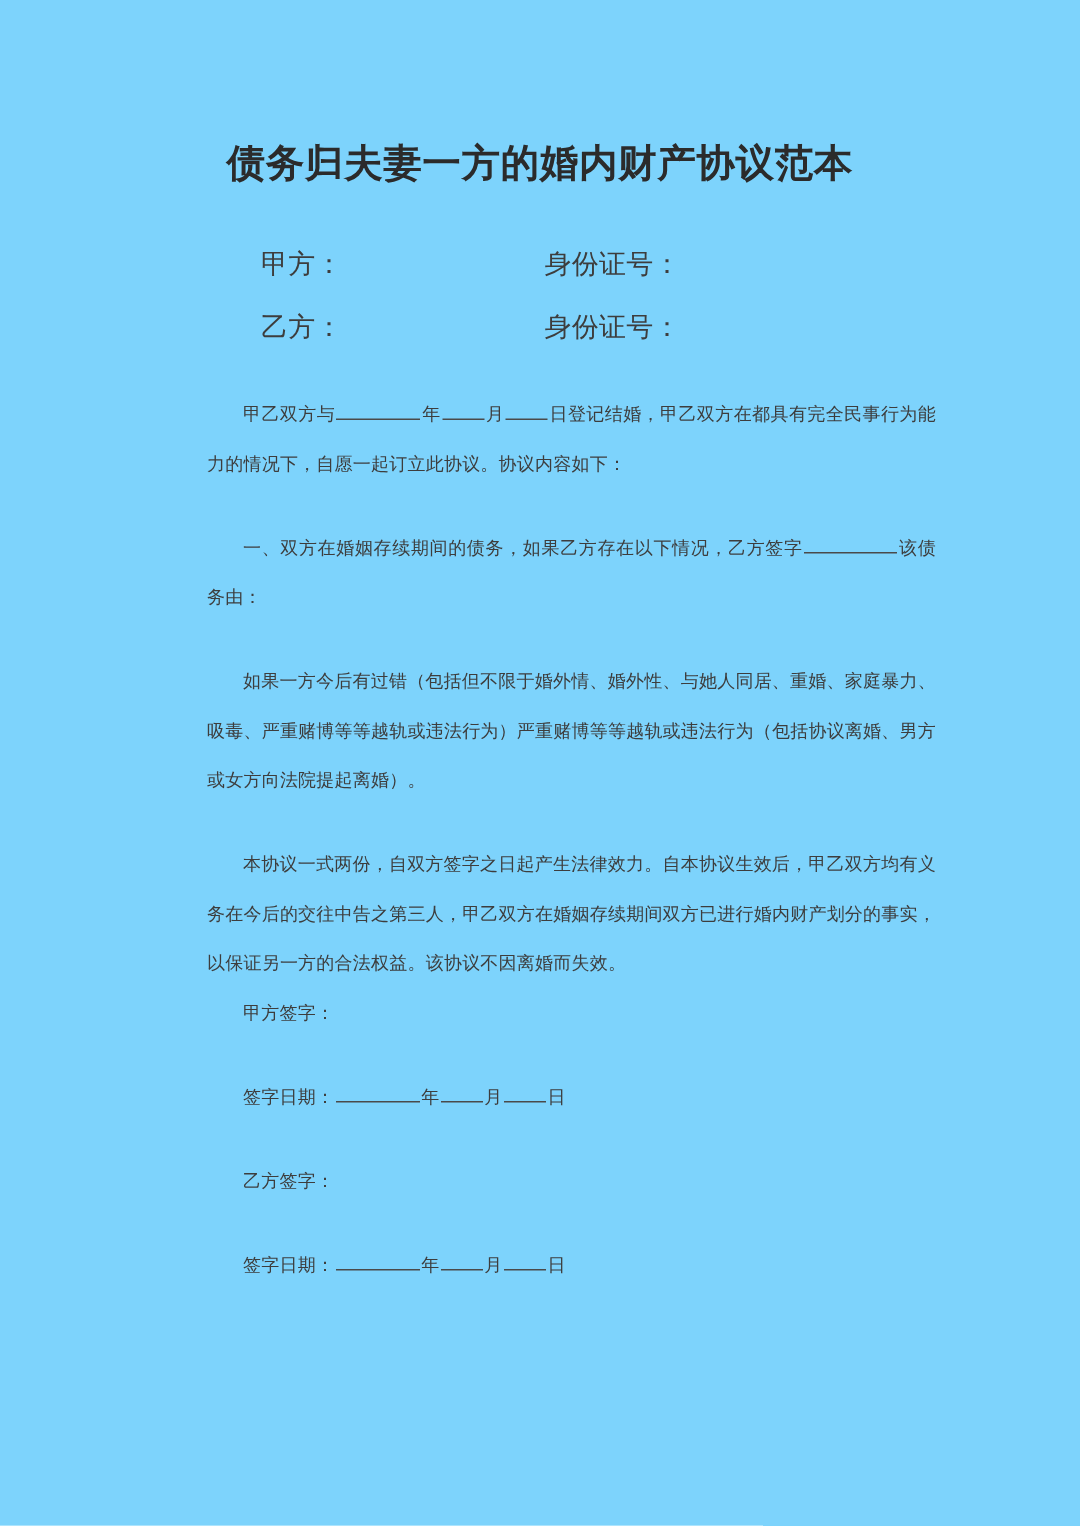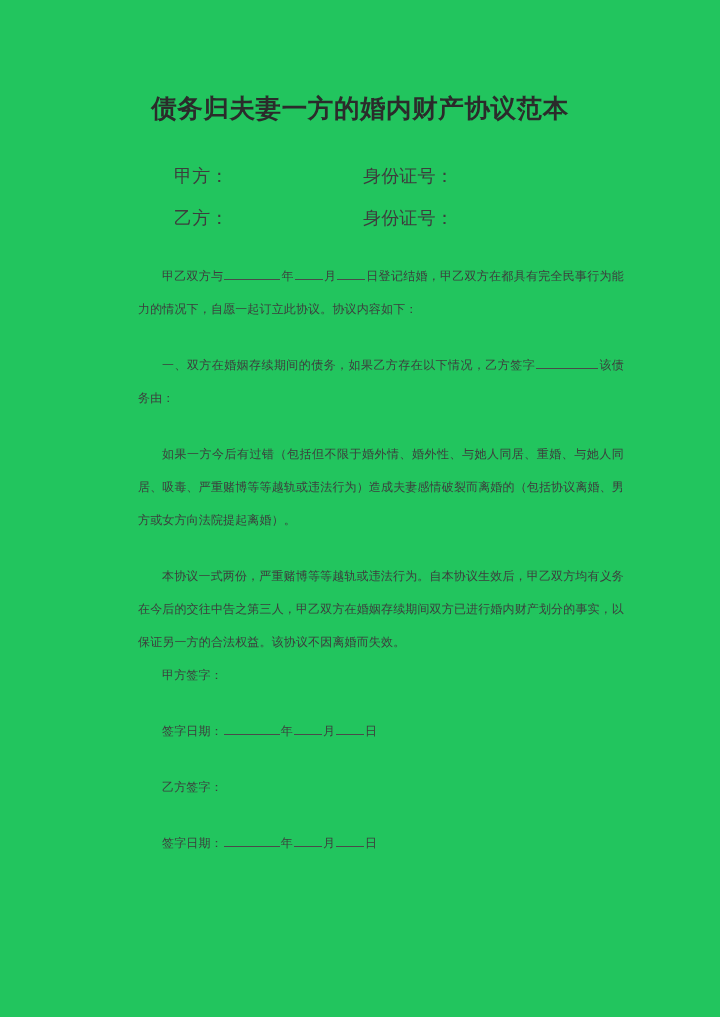--- a/index.html
+++ b/index.html
@@ -12,21 +12,21 @@
     height: 1017px;
     position: relative;
     font-family: "Liberation Sans", "DejaVu Sans", sans-serif;
     color: #3b3b3b;
     overflow: hidden;
   }
 
   .page {
     position: absolute;
     inset: 0;
-    background: #22c55e;
+    background: #7dd3fc;
   }
 
   .doc-title {
     position: absolute;
     left: 0;
     right: 0;
     top: 92px;
     text-align: center;
     font-family: "Liberation Serif", "DejaVu Serif", serif;
     font-weight: bold;
@@ -108,24 +108,24 @@
     </div>
 
     <div class="para party-row gap-20">
       <span class="lbl-a">乙方：</span><span class="lbl-b">身份证号：</span>
     </div>
 
     <p class="para indent gap-30"><span>甲乙双方与</span><span class="fill w-long"></span><span>年</span><span class="fill w-short"></span><span>月</span><span class="fill w-short"></span><span>日登记结婚，甲乙双方在都具有完全民事行为能力的情况下，自愿一起订立此协议。协议内容如下：</span></p>
 
     <p class="para indent gap-28"><span>一、</span><span>双方在婚姻存续期间的债务，如果乙方存在以下情况，乙方签字</span><span class="fill w-blank"></span><span>该债务由：</span></p>
 
-    <p class="para indent gap-28">如果一方今后有过错（包括但不限于婚外情、婚外性、与她人同居、重婚、与她人同居、吸毒、严重赌博等等越轨或违法行为）造成夫妻感情破裂而离婚的（包括协议离婚、男方或女方向法院提起离婚）。</p>
+    <p class="para indent gap-28">如果一方今后有过错（包括但不限于婚外情、婚外性、与她人同居、重婚、家庭暴力、吸毒、严重赌博等等越轨或违法行为）严重赌博等等越轨或违法行为（包括协议离婚、男方或女方向法院提起离婚）。</p>
 
 
-    <p class="para indent gap-28">本协议一式两份，严重赌博等等越轨或违法行为。自本协议生效后，甲乙双方均有义务在今后的交往中告之第三人，甲乙双方在婚姻存续期间双方已进行婚内财产划分的事实，以保证另一方的合法权益。该协议不因离婚而失效。</p>
+    <p class="para indent gap-28">本协议一式两份，自双方签字之日起产生法律效力。自本协议生效后，甲乙双方均有义务在今后的交往中告之第三人，甲乙双方在婚姻存续期间双方已进行婚内财产划分的事实，以保证另一方的合法权益。该协议不因离婚而失效。</p>
 
     <p class="para indent gap-sig">甲方签字：</p>
 
     <p class="para indent gap-28"><span>签字日期：</span><span class="fill w-long"></span><span>年</span><span class="fill w-short"></span><span>月</span><span class="fill w-short"></span><span>日</span></p>
 
     <p class="para indent gap-28">乙方签字：</p>
 
     <p class="para indent gap-28"><span>签字日期：</span><span class="fill w-long"></span><span>年</span><span class="fill w-short"></span><span>月</span><span class="fill w-short"></span><span>日</span></p>
 
   </div>

